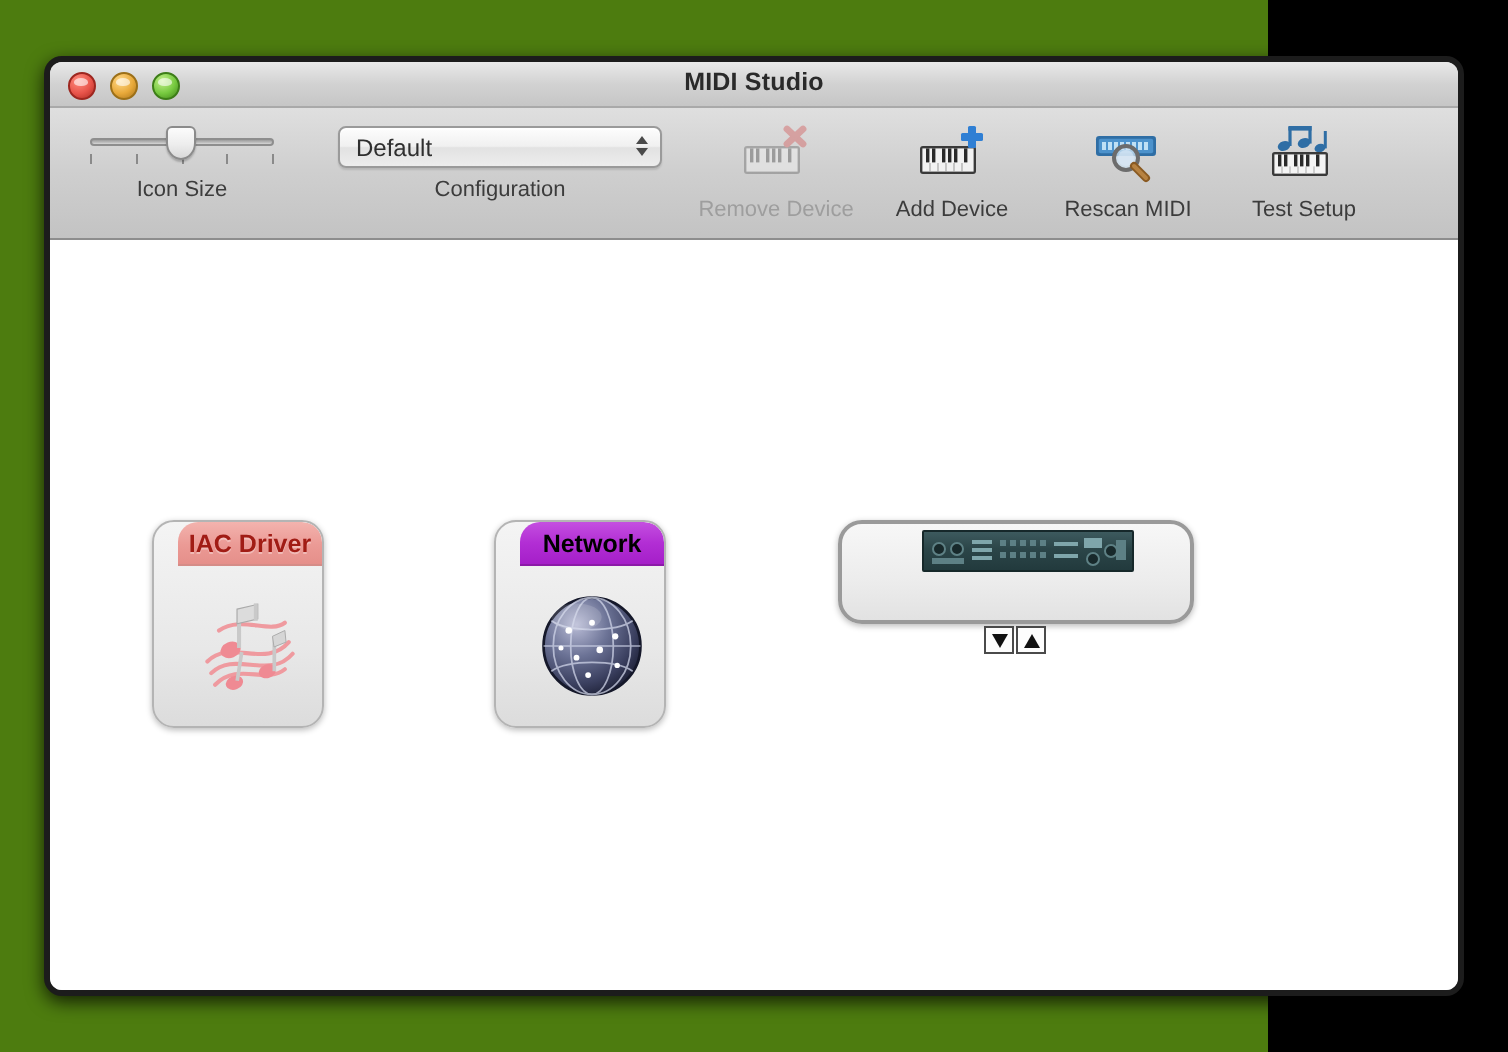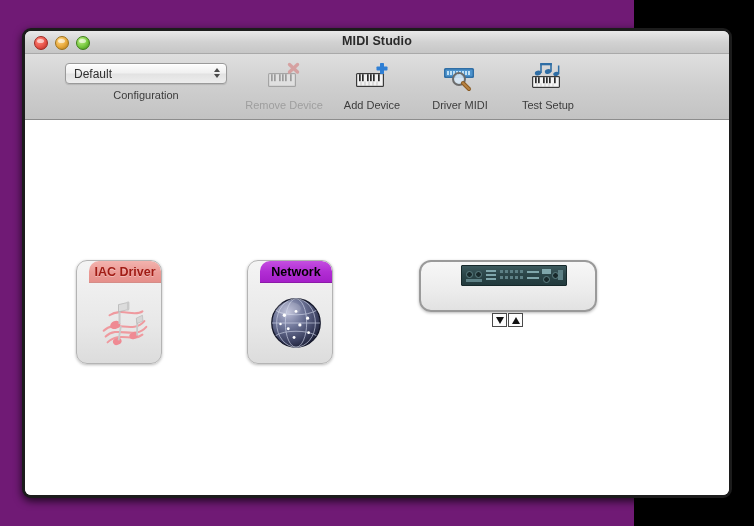--- a/index.html
+++ b/index.html
@@ -10,21 +10,21 @@
     height: 526px;
     overflow: hidden;
     font-family: "Liberation Sans", sans-serif;
     -webkit-font-smoothing: antialiased;
   }
 
   #desktop {
     position: relative;
     width: 634px;
     height: 526px;
-    background: #701a75;
+    background: #4d7c0f;
   }
 
   
   #window {
     position: absolute;
     left: 22px;
     top: 28px;
     width: 710px;
     height: 470px;
     border-radius: 9px;
@@ -336,20 +336,34 @@
       <div class="traffic-lights">
         <div class="light close"></div>
         <div class="light min"></div>
         <div class="light zoom"></div>
       </div>
       <div id="title-text">MIDI Studio</div>
     </div>
 
     <div id="toolbar">
 
+      <div class="tb-group" id="slider-group">
+        <div class="slider-wrap">
+          <div class="slider-track"></div>
+          <div class="slider-ticks">
+            <span></span>
+              <span></span>
+              <span></span>
+              <span></span>
+              <span></span>
+          </div>
+          <div class="slider-thumb"></div>
+        </div>
+        <div class="tb-caption">Icon Size</div>
+      </div>
 
       <div class="tb-group" id="config-group">
         <div class="popup">
           <div class="popup-label">Default</div>
           <div class="popup-arrows">
             <i class="up"></i>
               <i class="down"></i>
           </div>
         </div>
         <div class="tb-caption">Configuration</div>
@@ -423,21 +437,21 @@
                 <rect x="20" y="9" width="2" height="4"></rect>
                 <rect x="23" y="9" width="2" height="4"></rect>
                 <rect x="26" y="9" width="2" height="4"></rect>
               </g>
               <circle cx="17" cy="17" r="6" fill="#cfe3f2" fill-opacity="0.75" stroke="#6c6c6c" stroke-width="2"></circle>
               <circle cx="17" cy="17" r="4" fill="#dceaf6" fill-opacity="0.6"></circle>
               <line x1="21" y1="21" x2="27" y2="27" stroke="#8a5a22" stroke-width="4" stroke-linecap="round"></line>
               <line x1="21" y1="21" x2="27" y2="27" stroke="#b78241" stroke-width="2" stroke-linecap="round"></line>
             </svg>
           </div>
-          <div class="tb-caption">Driver MIDI</div>
+          <div class="tb-caption">Rescan MIDI</div>
         </div>
 
         <div class="tb-btn">
           <div class="glyph">
             <svg width="36" height="30" viewBox="0 0 36 30">
               <g fill="#2f6ea5">
                 <ellipse cx="8" cy="11" rx="3.2" ry="2.4" transform="rotate(-18 8 11)"></ellipse>
                 <rect x="10.2" y="1.5" width="1.6" height="9.5"></rect>
                 <ellipse cx="18" cy="9.5" rx="3.2" ry="2.4" transform="rotate(-18 18 9.5)"></ellipse>
                 <rect x="20.2" y="1" width="1.6" height="8.8"></rect>

